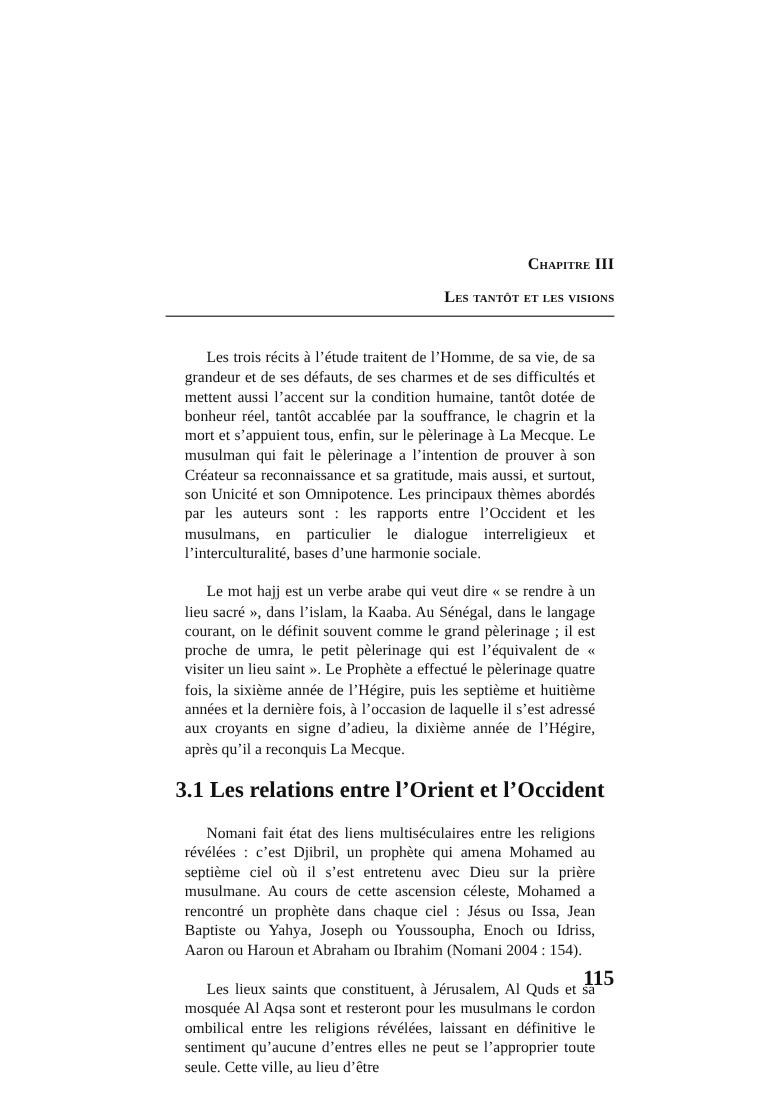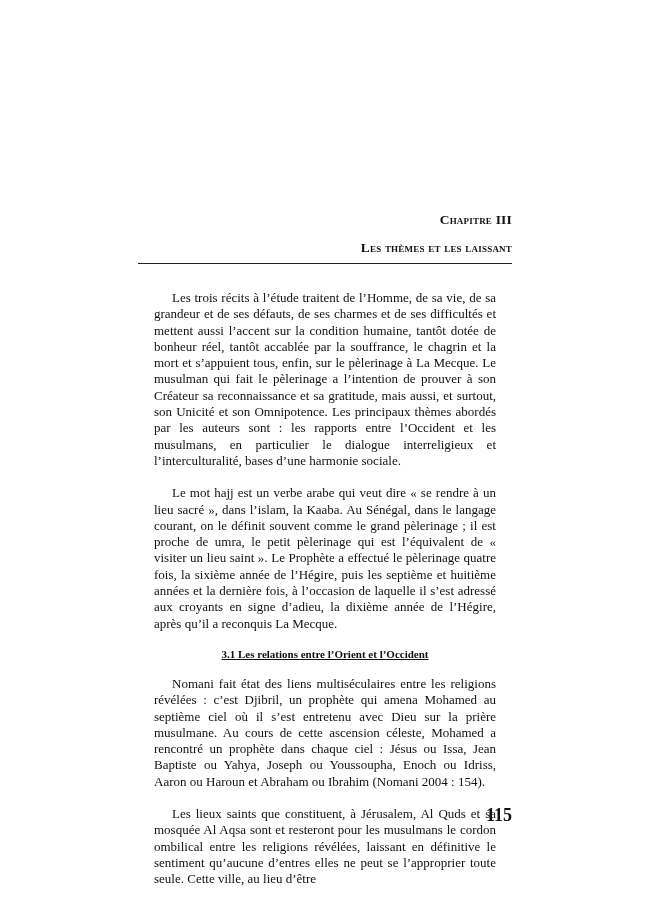--- a/index.html
+++ b/index.html
@@ -53,25 +53,24 @@
   }
   .body-para {
     margin: 16px;
     font-size: 13px;
     line-height: 16.3px;
     text-align: justify;
     text-indent: 18px;
   }
   .section-heading {
     margin: 13px 0 12px 0;
-    font-size: 11px;
+    font-size: 19px;
     font-weight: bold;
     text-align: center;
     text-indent: 0;
-    text-decoration: underline;
   }
   .italic {
   }
   .page-number {
     position: absolute;
     top: 805px;
     left: 138px;
     width: 374px;
     text-align: right;
     font-size: 18px;
@@ -80,21 +79,21 @@
 </style>
 </head>
 <body>
 
 <div class="page">
 
   <div class="text-block">
 
     <div class="chapter-head">
       <div class="chapter-num">Chapitre III</div>
-      <div class="chapter-title">Les thèmes et les laissant</div>
+      <div class="chapter-title">Les tantôt et les visions</div>
       <hr class="rule">
     </div>
 
     <p class="body-para"><span>Les trois récits à l’étude traitent de l’Homme, de sa vie, de sa grandeur et de ses défauts, de ses charmes et de ses difficultés et mettent aussi l’accent sur la condition humaine, tantôt dotée de bonheur réel, tantôt accablée par la souffrance, le chagrin et la mort et s’appuient tous, enfin, sur le pèlerinage à La Mecque. Le musulman qui fait le pèlerinage a l’intention de prouver à son Créateur sa reconnaissance et sa gratitude, mais aussi, et surtout, son Unicité et son Omnipotence. Les principaux thèmes abordés par les auteurs sont : les rapports entre l’Occident et les musulmans, en particulier le dialogue interreligieux et l’interculturalité, bases d’une harmonie sociale.</span></p>
 
     <p class="body-para"><span>Le mot </span><span class="italic">hajj</span><span> est un verbe arabe qui veut dire « se rendre à un lieu sacré », dans l’islam, la </span><span class="italic">Kaaba</span><span>. Au Sénégal, dans le langage courant, on le définit souvent comme le grand pèlerinage ; il est proche de </span><span class="italic">umra</span><span>, le petit pèlerinage qui est l’équivalent de « visiter un lieu saint ». Le Prophète a effectué le pèlerinage quatre fois, la sixième année de l’Hégire, puis les septième et huitième années et la dernière fois, à l’occasion de laquelle il s’est adressé aux croyants en signe d’adieu, la dixième année de l’Hégire, après qu’il a reconquis La Mecque.</span></p>
 
     <h3 class="section-heading">3.1 Les relations entre l’Orient et l’Occident</h3>
 
     <p class="body-para"><span>Nomani fait état des liens multiséculaires entre les religions révélées : c’est Djibril, un prophète qui amena Mohamed au septième ciel où il s’est entretenu avec Dieu sur la prière musulmane. Au cours de cette ascension céleste, Mohamed a rencontré un prophète dans chaque ciel : Jésus ou Issa, Jean Baptiste ou Yahya, Joseph ou Youssoupha, Enoch ou Idriss, Aaron ou Haroun et Abraham ou Ibrahim (Nomani 2004 : 154).</span></p>

